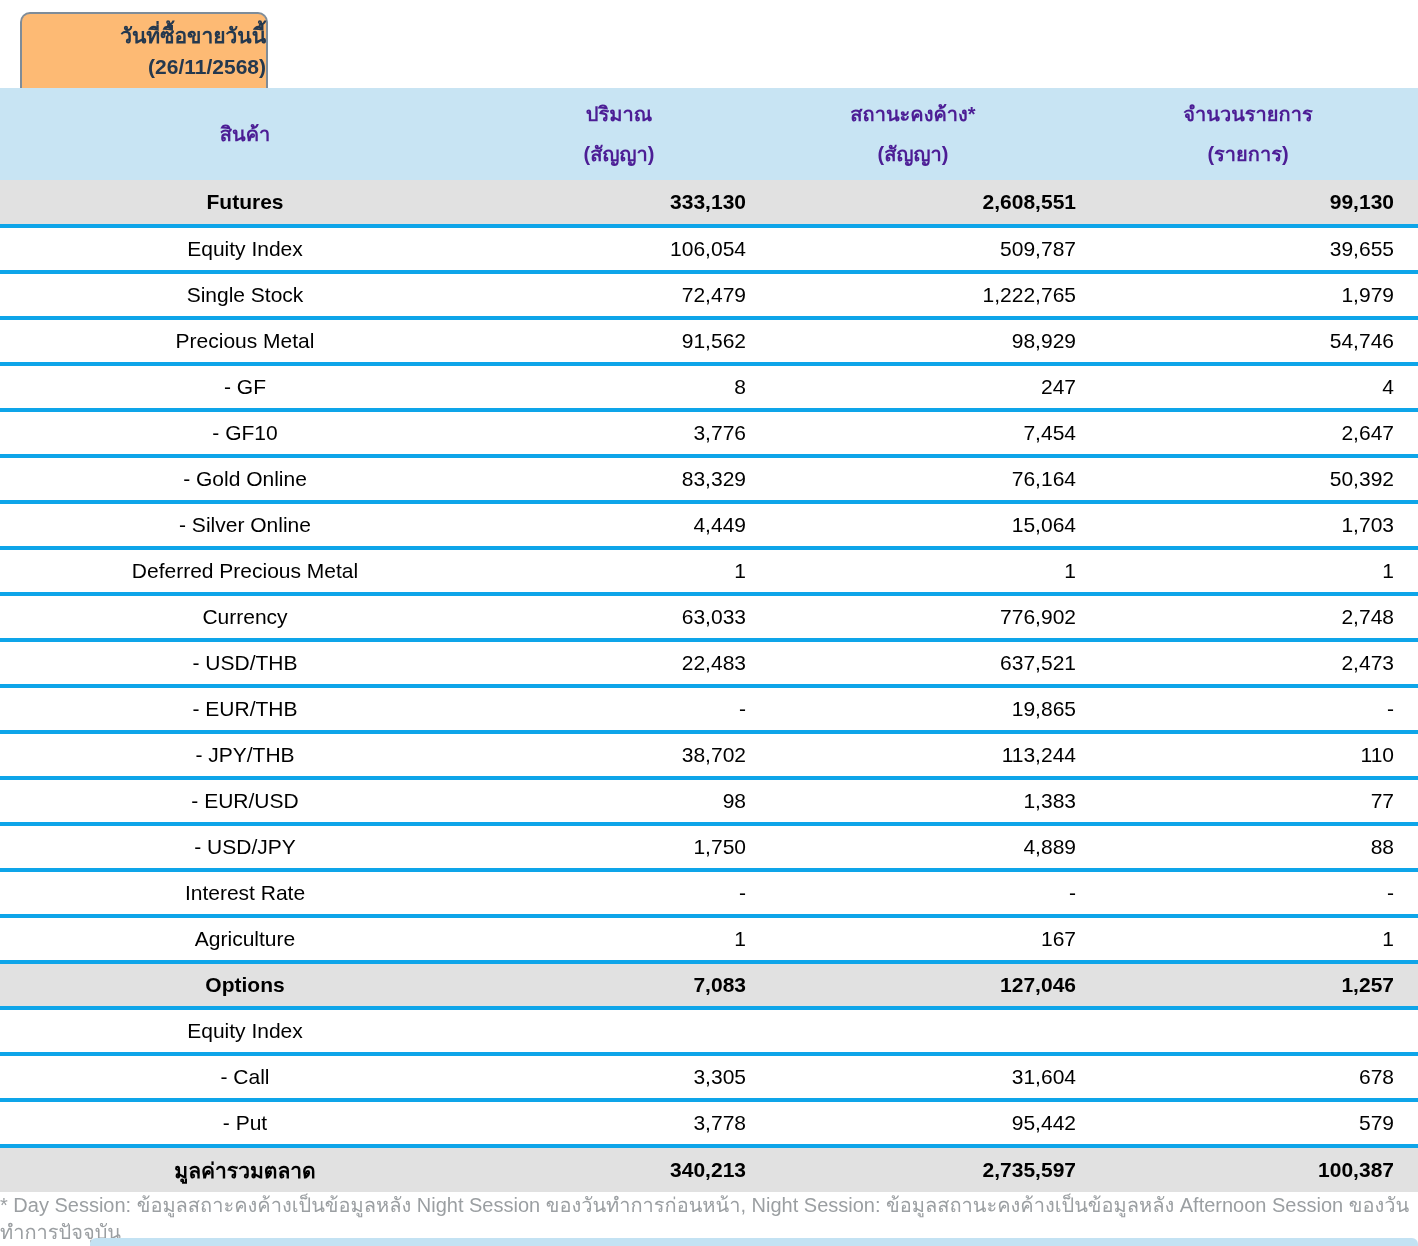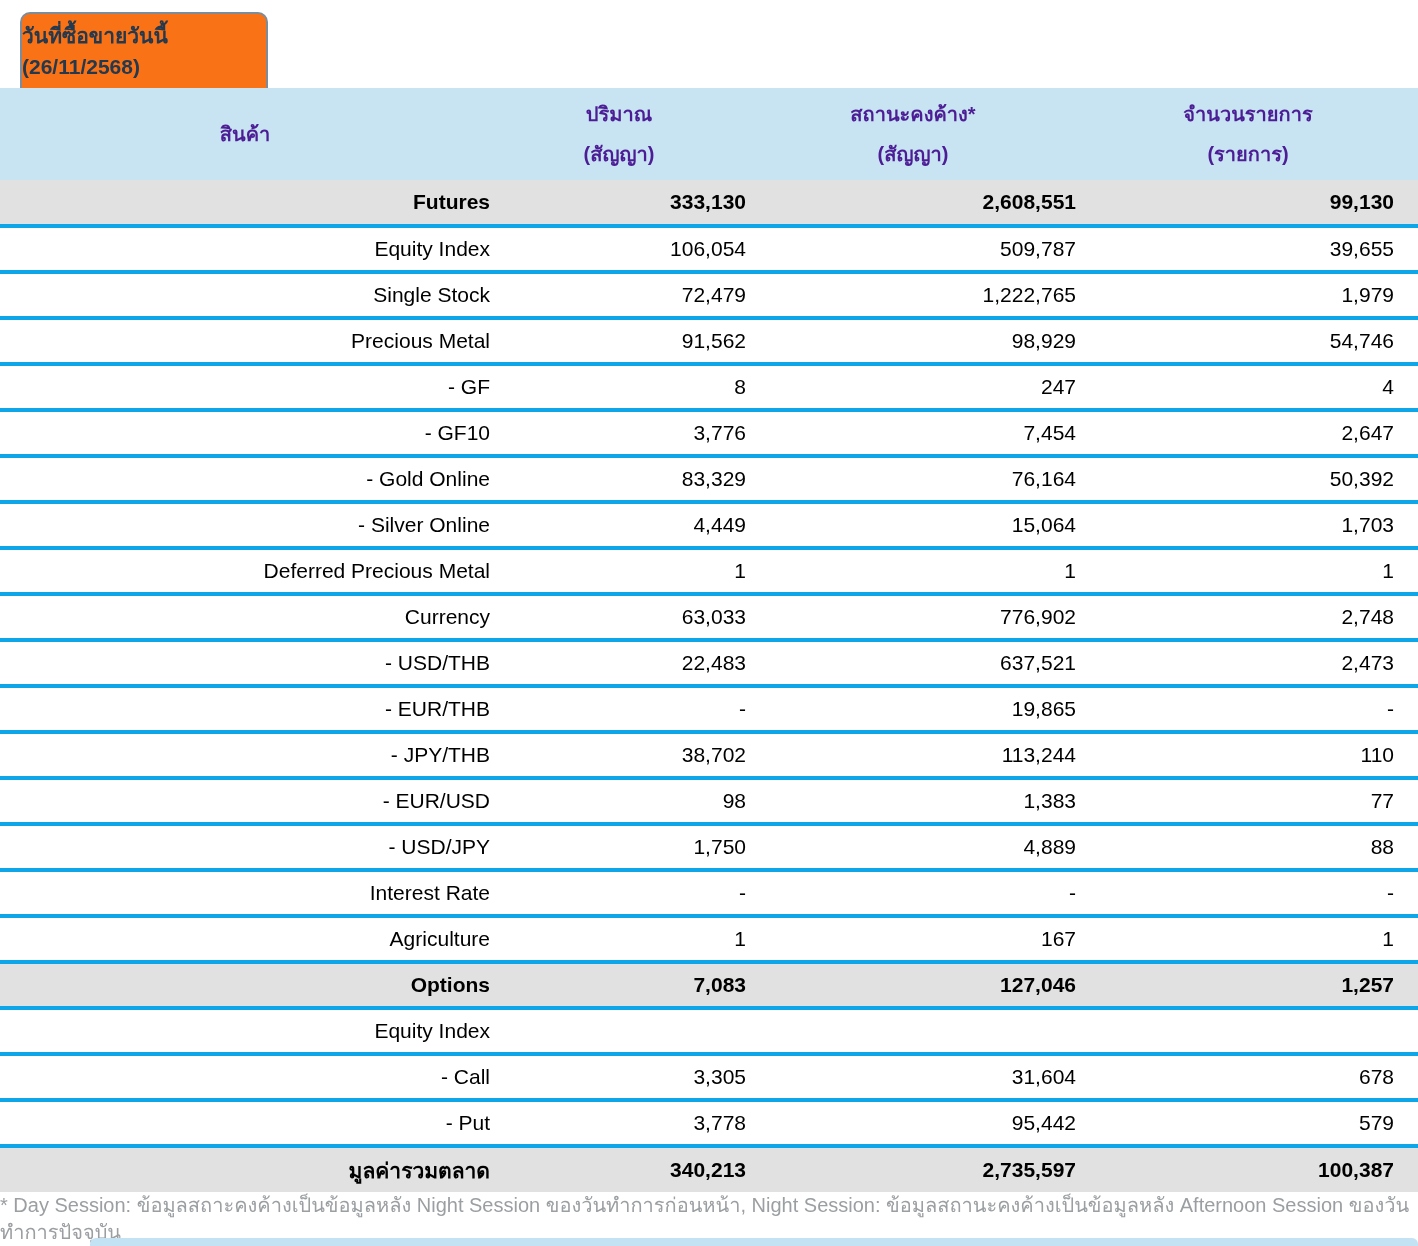--- a/index.html
+++ b/index.html
@@ -8,24 +8,24 @@
     width: 1418px; height: 1246px;
     font-family: "Liberation Sans", sans-serif;
     overflow: hidden; position: relative;
   }
   .page { position: relative; width: 1418px; height: 1246px; background: #fff; }
 
   
   .tab {
     position: absolute; left: 20px; top: 12px;
     width: 248px; height: 76px;
-    background: #f97316;
+    background: #fdba74;
     border: 2px solid #7e8c99; border-bottom: none;
     border-radius: 10px 10px 0 0;
-    display: flex; flex-direction: column; align-items: flex-start; justify-content: center;
+    display: flex; flex-direction: column; align-items: flex-end; justify-content: center;
     font-size: 21px; font-weight: bold; color: #24384e; line-height: 31px;
     z-index: 2;
   }
 
   
   table.data {
     position: absolute; top: 88px; left: 0;
     width: 1418px; border-collapse: collapse; table-layout: fixed;
   }
   col.c1 { width: 490px; }
@@ -39,21 +39,21 @@
     text-align: center; vertical-align: middle; line-height: 40px;
   }
   thead th .sub { font-weight: bold; }
 
   tbody td {
     height: 46px; font-size: 21px; color: #000;
     vertical-align: middle; white-space: nowrap; overflow: hidden;
   }
   tbody tr { border-top: 4px solid #0ea5e9; }
   tbody tr:first-child { border-top: none; }
-  td.name { text-align: right; }
+  td.name { text-align: center; }
   td.num  { text-align: right; padding-right: 2px; }
   td.num.last { padding-right: 24px; }
   tr.group td, tr.total td { background: #e1e1e1; font-weight: bold; }
 
   
   .footnote {
     position: absolute; top: 1188px; left: 0; width: 1418px;
     font-size: 20px; line-height: 27px; color: #9b9fa2;
     padding-top: 4px;
   }

